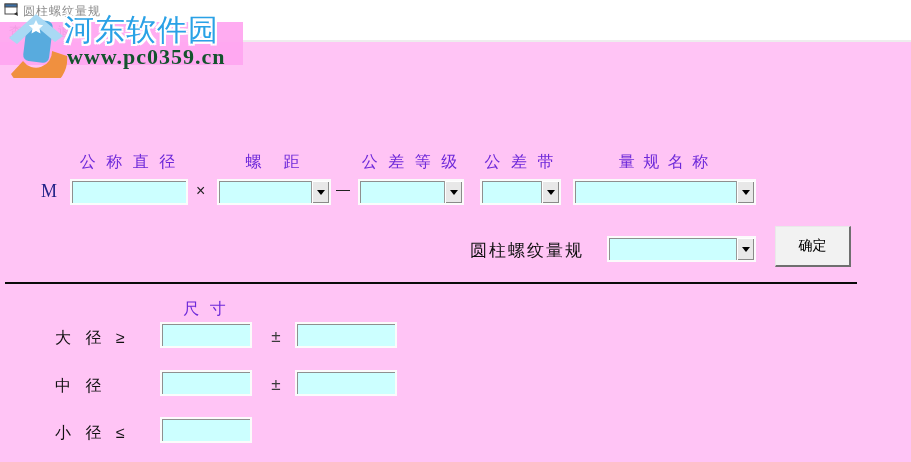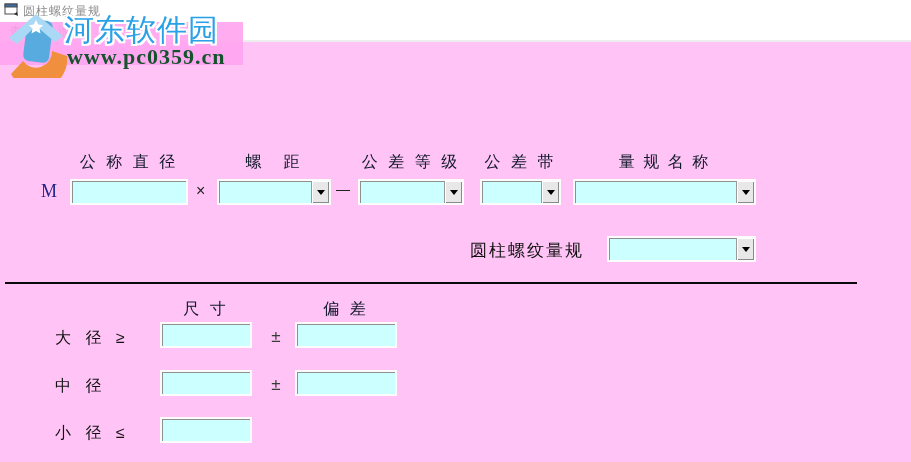--- a/index.html
+++ b/index.html
@@ -15,21 +15,21 @@
   .menu-item { display:inline-block; padding:3px 9px 0 9px; font-size:13px; color:#444; height:20px; cursor:default; }
 
   
   .wm-strip { position:absolute; left:0; top:22px; width:243px; height:43px; background:rgba(255,166,240,0.93); z-index:2; }
   .wm-logo { position:absolute; left:5px; top:10px; width:64px; height:68px; z-index:3; }
   .wm-name { position:absolute; left:64px; top:10px; z-index:3; font-size:30px; font-weight:normal; color:#2aa1e6; letter-spacing:1px;
              text-shadow:-2px -2px 0 #fff, 2px -2px 0 #fff, -2px 2px 0 #fff, 2px 2px 0 #fff, 0 2px 0 #fff, 2px 0 0 #fff, 0 -2px 0 #fff, -2px 0 0 #fff; }
   .wm-url { position:absolute; left:67px; top:44px; z-index:3; font-family:"Liberation Serif", serif; font-size:22px; font-weight:bold; color:#14532d; letter-spacing:1px; }
 
   
-  .flabel { position:absolute; font-size:16px; color:#0f172a; letter-spacing:3px; text-align:center; white-space:pre; }
+  .flabel { position:absolute; font-size:16px; color:#6d28d9; letter-spacing:3px; text-align:center; white-space:pre; }
   .tbox { position:absolute; height:26px; background:#ccffff; border:2px solid #fbfbfb; box-shadow:inset 1px 1px 0 #8f8f8f; font-size:14px; color:#000; padding:0 4px; outline:none; }
   .combo { position:absolute; height:26px; background:#ccffff; border:2px solid #fbfbfb; box-shadow:inset 1px 1px 0 #8f8f8f; cursor:default; }
   .combo .cval { position:absolute; left:4px; top:3px; right:20px; font-size:14px; color:#000; overflow:hidden; }
   .combo .cbtn { position:absolute; right:0; top:0; bottom:0; width:18px; background:#e8e8e8; border-left:1px solid #9a9a9a;
                  box-shadow:inset 1px 1px 0 #ffffff, inset -1px -1px 0 #8a8a8a; display:flex; align-items:center; justify-content:center; }
   .combo .arrow { width:0; height:0; border-left:4px solid transparent; border-right:4px solid transparent; border-top:5px solid #000; }
   .sym { position:absolute; font-size:16px; color:#222; }
 
   .btn { position:absolute; left:775px; top:226px; width:76px; height:41px; background:#f2f2f2; text-align:center; font-size:14px; color:#000;
          border-top:1px solid #e9e9e9; border-left:1px solid #e9e9e9; border-right:2px solid #6f6f6f; border-bottom:2px solid #6f6f6f; cursor:default; }
@@ -106,25 +106,25 @@
       </span>
   </div>
 
   <span class="thread-label">圆柱螺纹量规</span>
   <div class="combo" style="left:607px; top:236px; width:149px;">
     <span class="cval"></span>
     <span class="cbtn">
         <span class="arrow"></span>
       </span>
   </div>
+  <button class="btn">确定</button>
 
   <div class="divider"></div>
 
   <div class="flabel" style="left:160px; top:299px; width:92px;">尺 寸</div>
-  <div class="flabel" style="left:295px; top:299px; width:102px;">偏 差</div>
 
   <span class="row-label" style="top:328px;">大 径 ≥</span>
   <input class="tbox" style="left: 160px; top: 322px; width: 92px;" value="">
   <span class="pm" style="top:327px;">±</span>
   <input class="tbox" style="left: 295px; top: 322px; width: 102px;" value="">
 
   <span class="row-label" style="top:376px;">中 径</span>
   <input class="tbox" style="left: 160px; top: 370px; width: 92px;" value="">
   <span class="pm" style="top:375px;">±</span>
   <input class="tbox" style="left: 295px; top: 370px; width: 102px;" value="">

